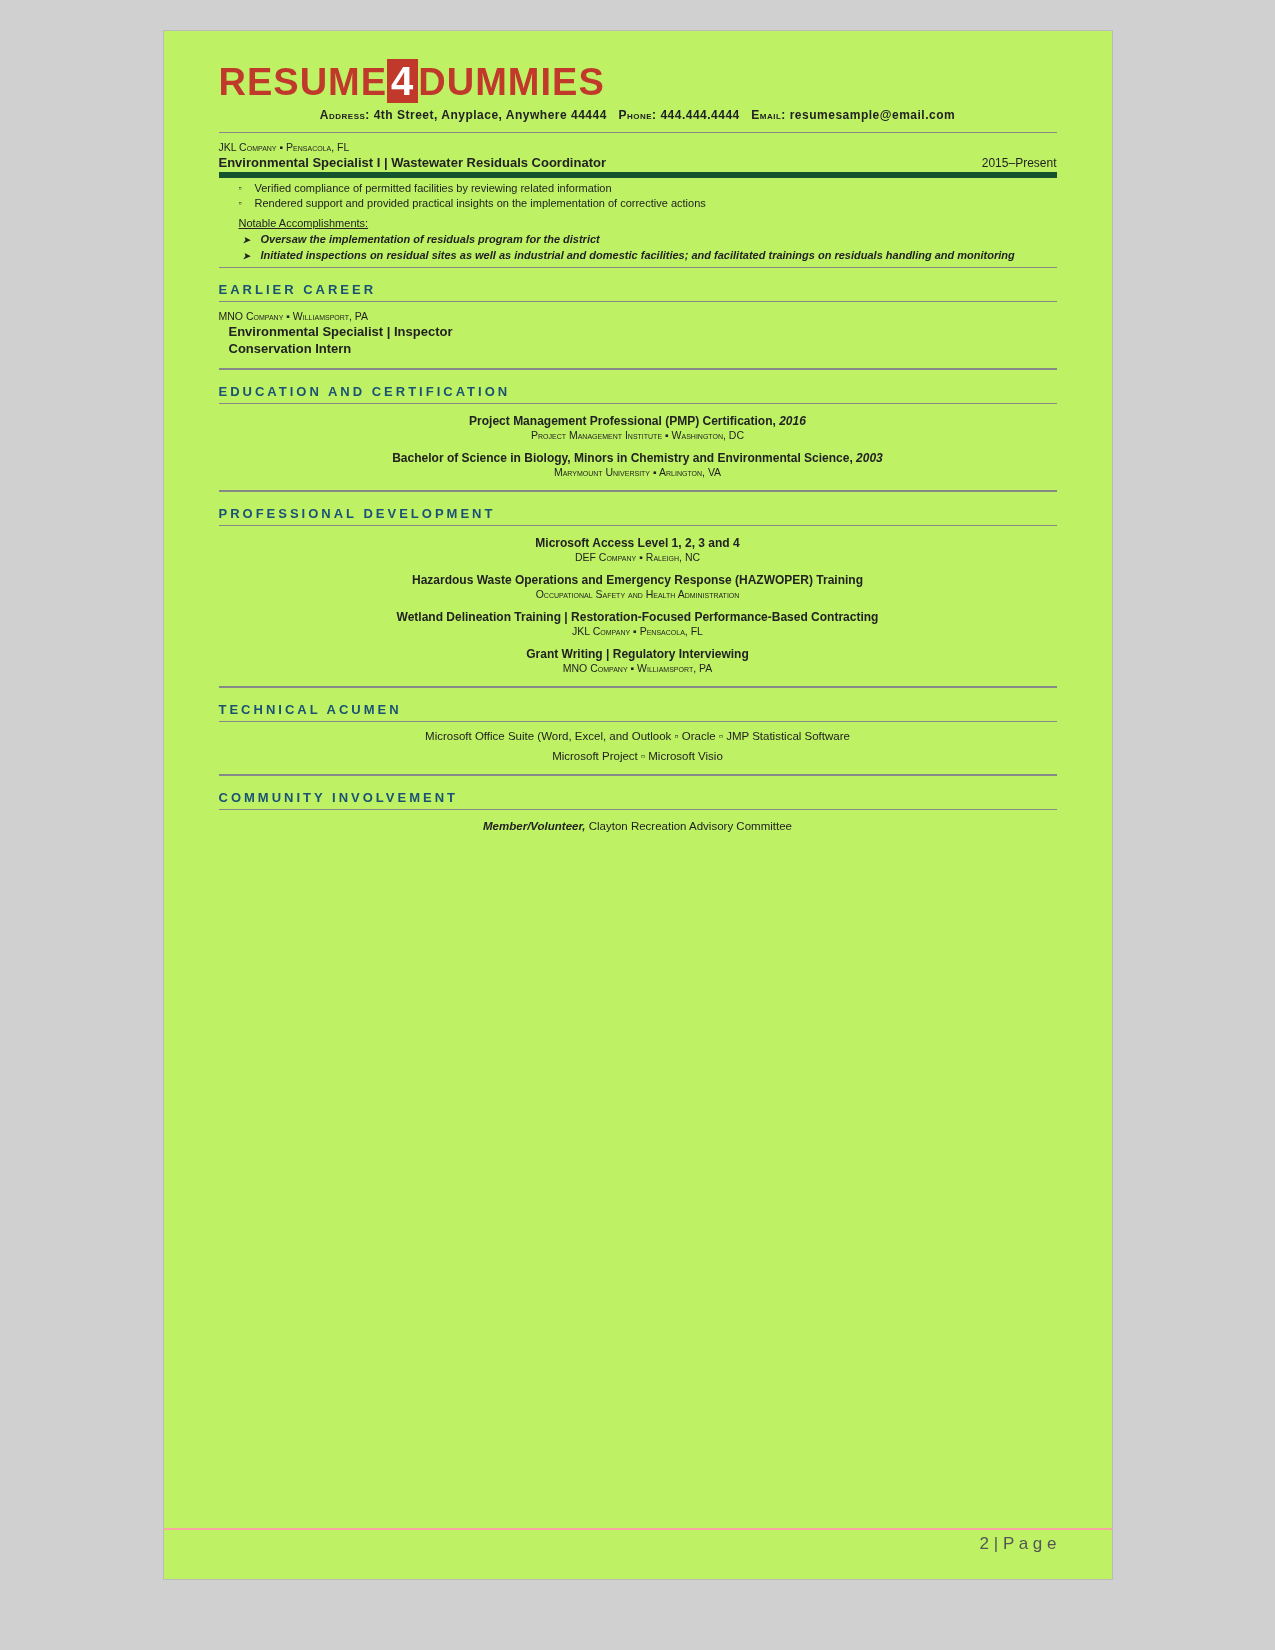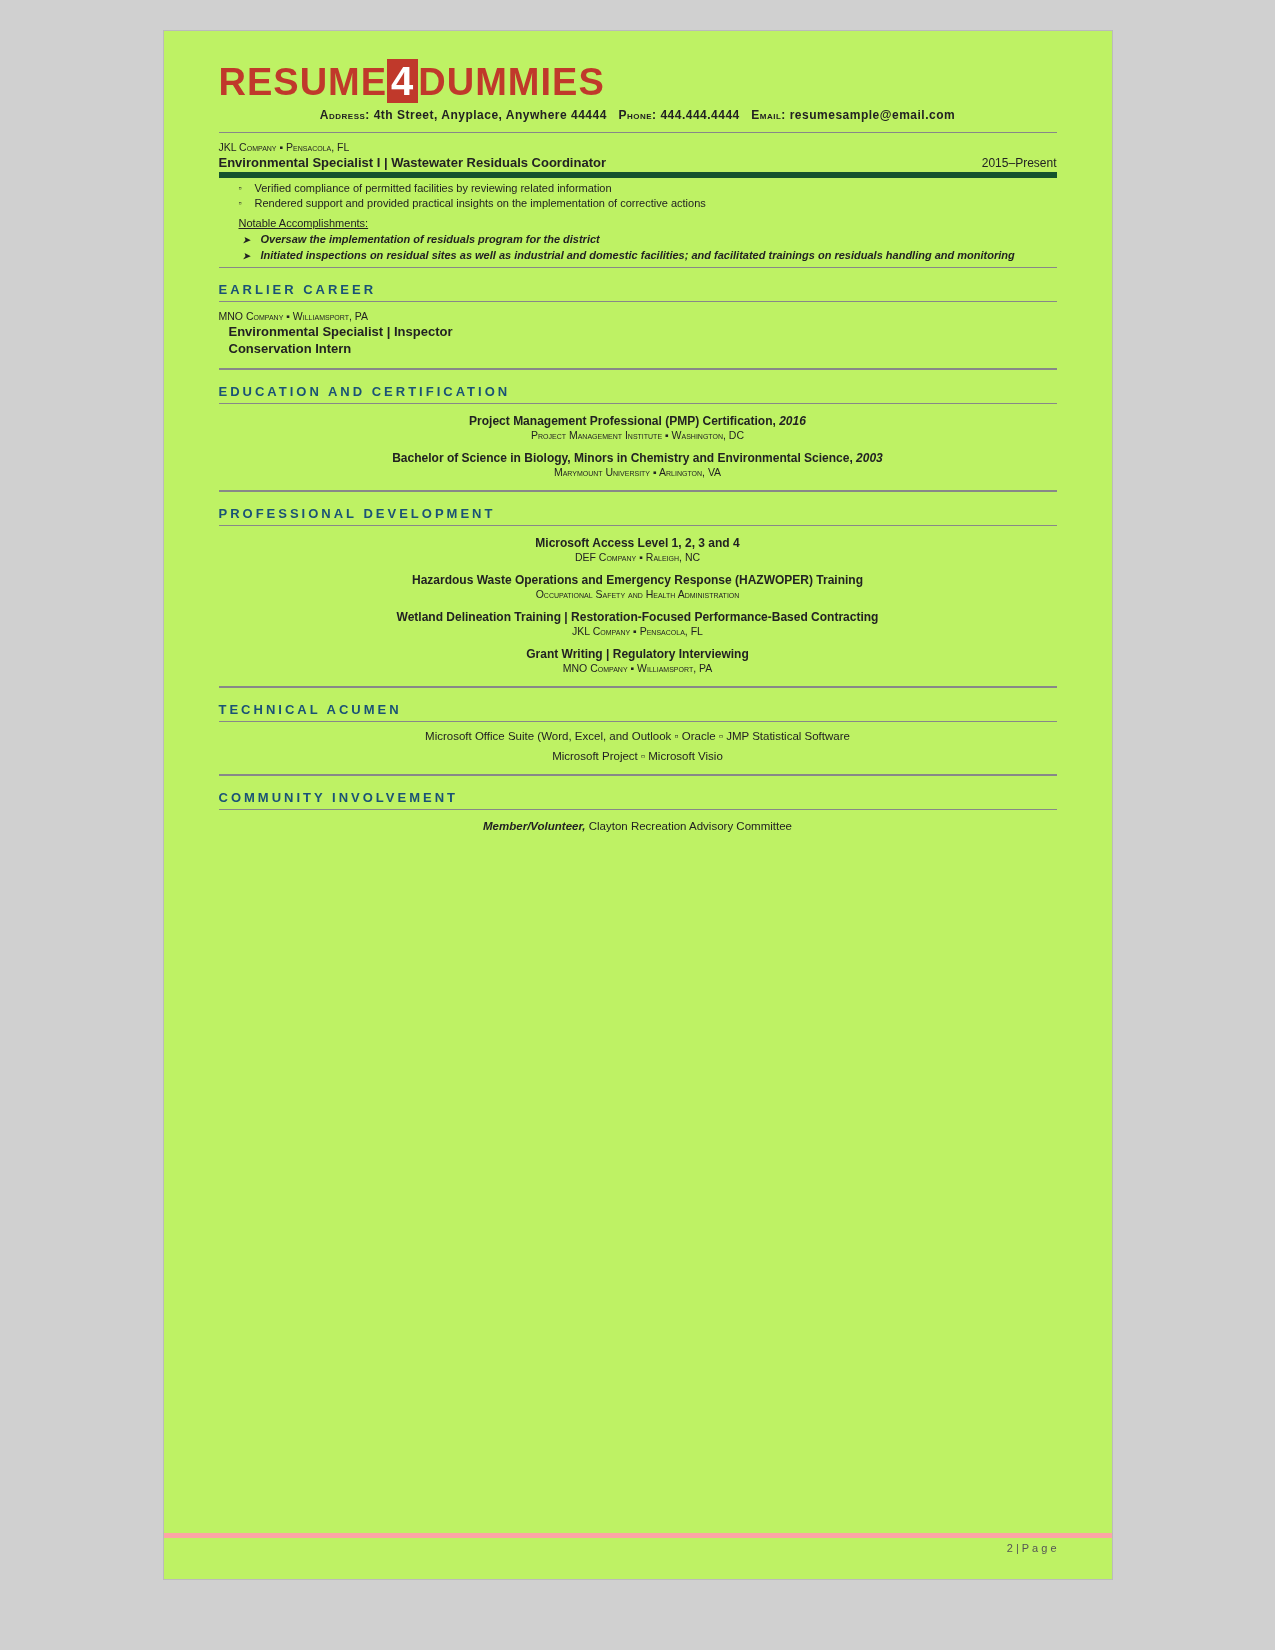--- a/index.html
+++ b/index.html
@@ -216,23 +216,23 @@
     .community-text strong em {
       font-style: italic;
       font-weight: bold;
     }
     
     .page-footer {
       position: absolute;
       bottom: 25px;
       right: 55px;
       font-family: Arial, sans-serif;
-      font-size: 11px;
+      font-size: 17px;
       color: #555;
-      border-top: 5px solid #fca5a5;
+      border-top: 2px solid #fca5a5;
       padding-top: 4px;
       width: 100%;
       text-align: right;
       left: 0;
       padding-right: 55px;
     }
   </style>
 </head>
 <body>
 

